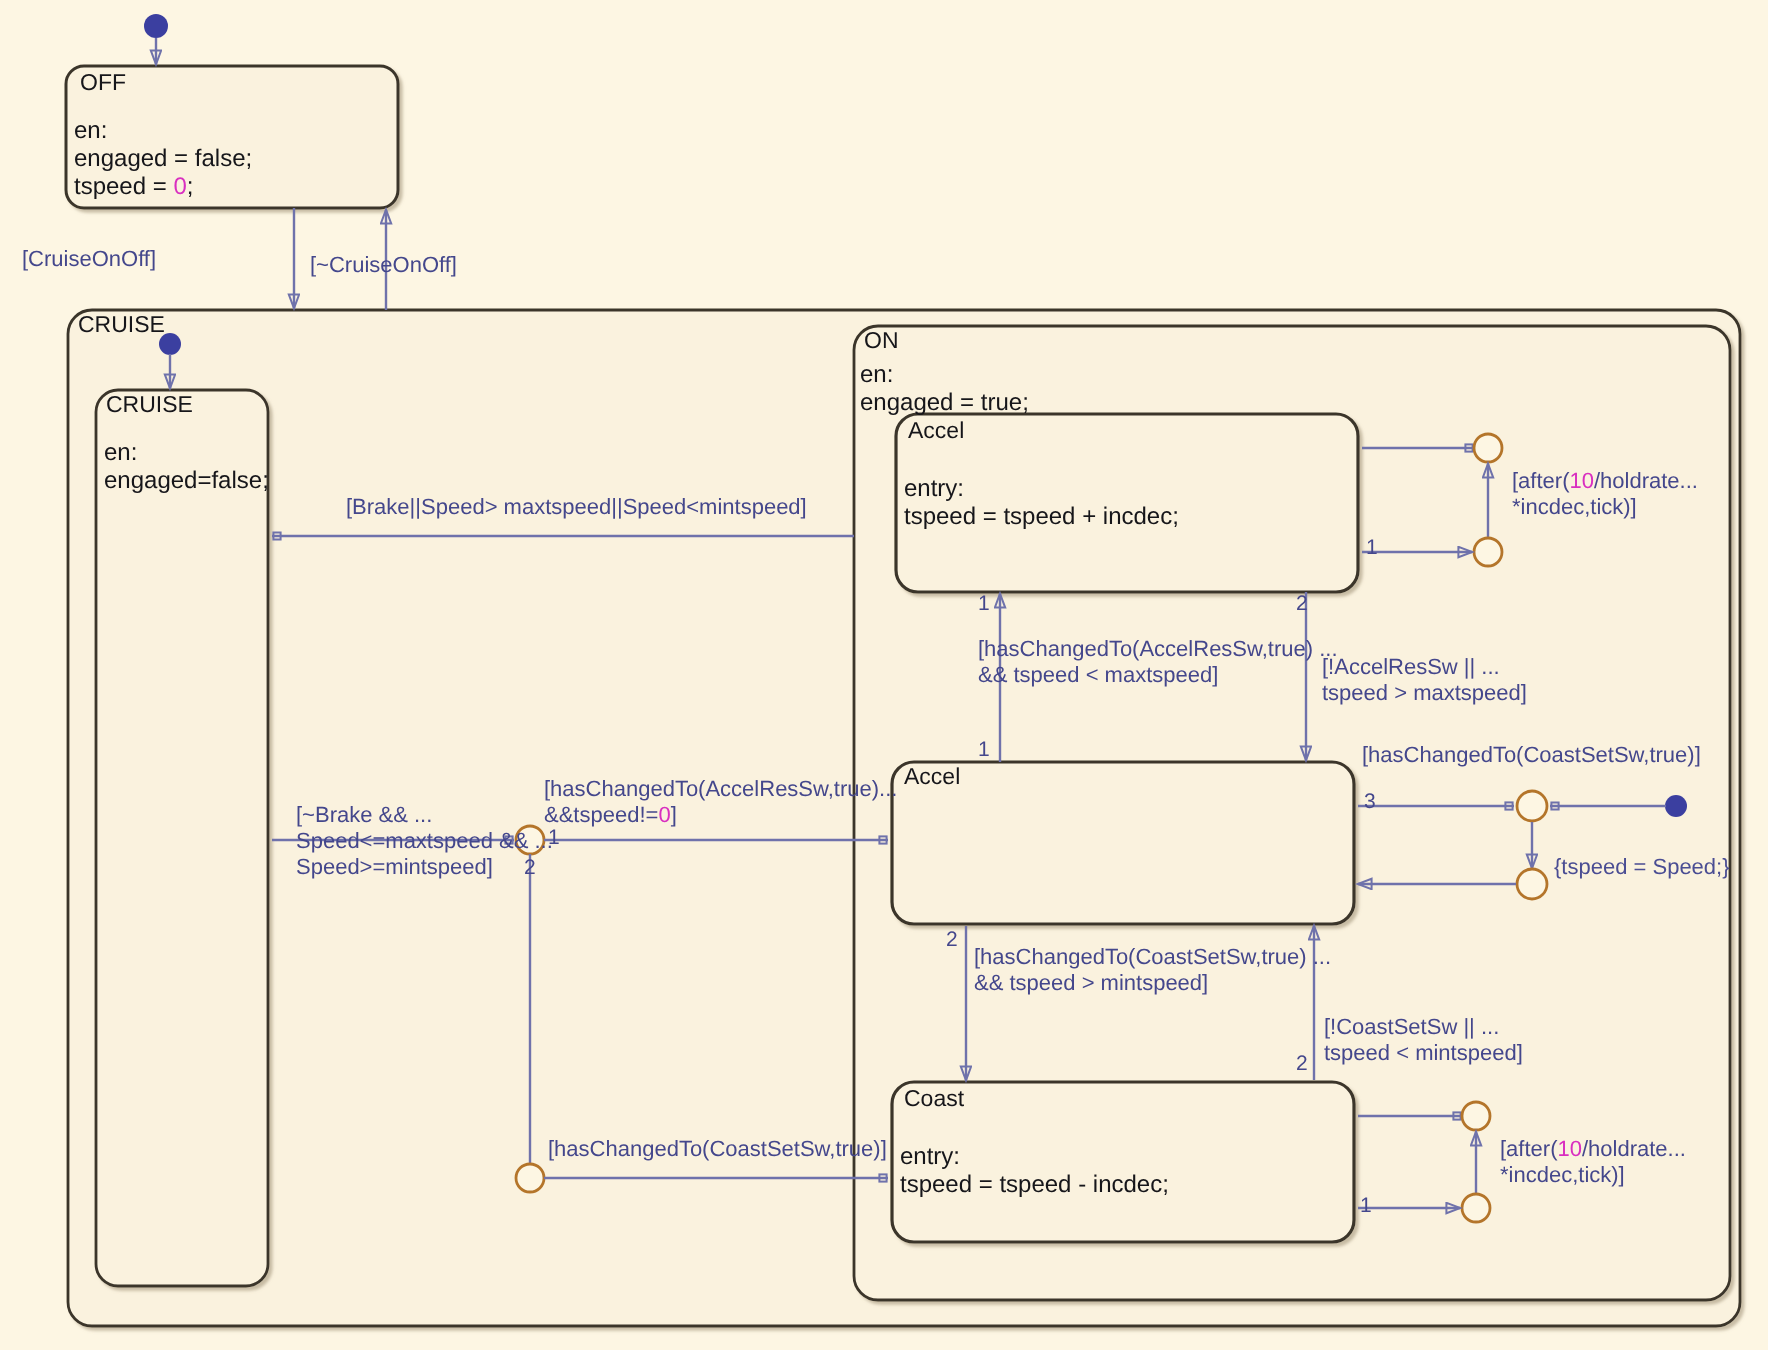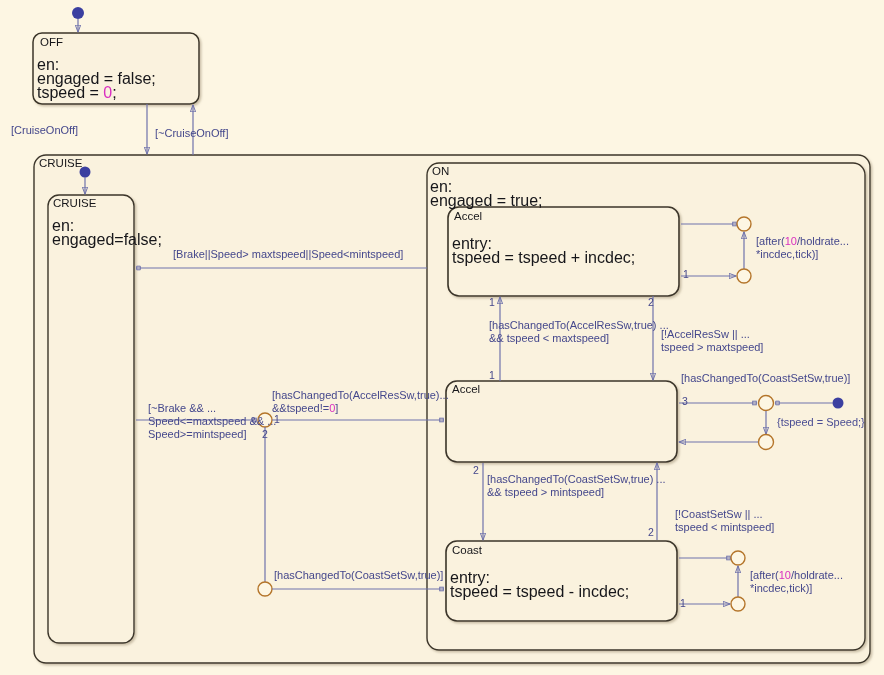--- a/index.html
+++ b/index.html
@@ -23,33 +23,33 @@
   
   .lbl {
     position: absolute;
     font-family: "Liberation Sans", sans-serif;
     font-size: 11px;
     color: #44478c;
     white-space: pre;
     line-height: 13px;
     letter-spacing: 0px;
   }
-  .lbl.action { color: #4a4d93; }
+  .lbl.action { color: #4a4d93; margin-top: 12px; }
   .num { color: #d92fc0; }
   .statename {
     position: absolute;
     font-family: "Liberation Sans", sans-serif;
     font-size: 11.5px;
     color: #16161a;
     white-space: pre;
   }
   .statebody {
     position: absolute;
     font-family: "Liberation Sans", sans-serif;
-    font-size: 16px;
+    font-size: 12px;
     color: #16161a;
     white-space: pre;
     line-height: 14px;
   }
   .ordnum {
     position: absolute;
     font-family: "Liberation Sans", sans-serif;
     font-size: 10.5px;
     color: #44478c;
     white-space: pre;
@@ -219,21 +219,21 @@
 
 <div class="lbl" style="left:489px; top:319px;"><span>[hasChangedTo(AccelResSw,true) ...</span>
 <span>&amp;&amp; tspeed &lt; maxtspeed]</span></div>
 
 <div class="lbl" style="left:661px; top:328px;"><span>[!AccelResSw || ...</span>
 <span>tspeed &gt; maxtspeed]</span></div>
 
 <div class="lbl" style="left:487px; top:473px;"><span>[hasChangedTo(CoastSetSw,true) ...</span>
 <span>&amp;&amp; tspeed &gt; mintspeed]</span></div>
 
-<div class="lbl" style="left:662px; top:508px;margin-left:13px;"><span>[!CoastSetSw || ...</span>
+<div class="lbl" style="left:662px; top:508px;"><span>[!CoastSetSw || ...</span>
 <span>tspeed &lt; mintspeed]</span></div>
 
 <div class="lbl" style="left:681px; top:372px;">[hasChangedTo(CoastSetSw,true)]</div>
 
 <div class="lbl action" style="left:777px; top:416px;">{tspeed = Speed;}</div>
 
 <div class="lbl" style="left:756px; top:235px;"><span>[after(</span><span class="num">10</span><span>/holdrate...</span>
 <span>*incdec,tick)]</span></div>
 
 <div class="lbl" style="left:750px; top:569px;"><span>[after(</span><span class="num">10</span><span>/holdrate...</span>

